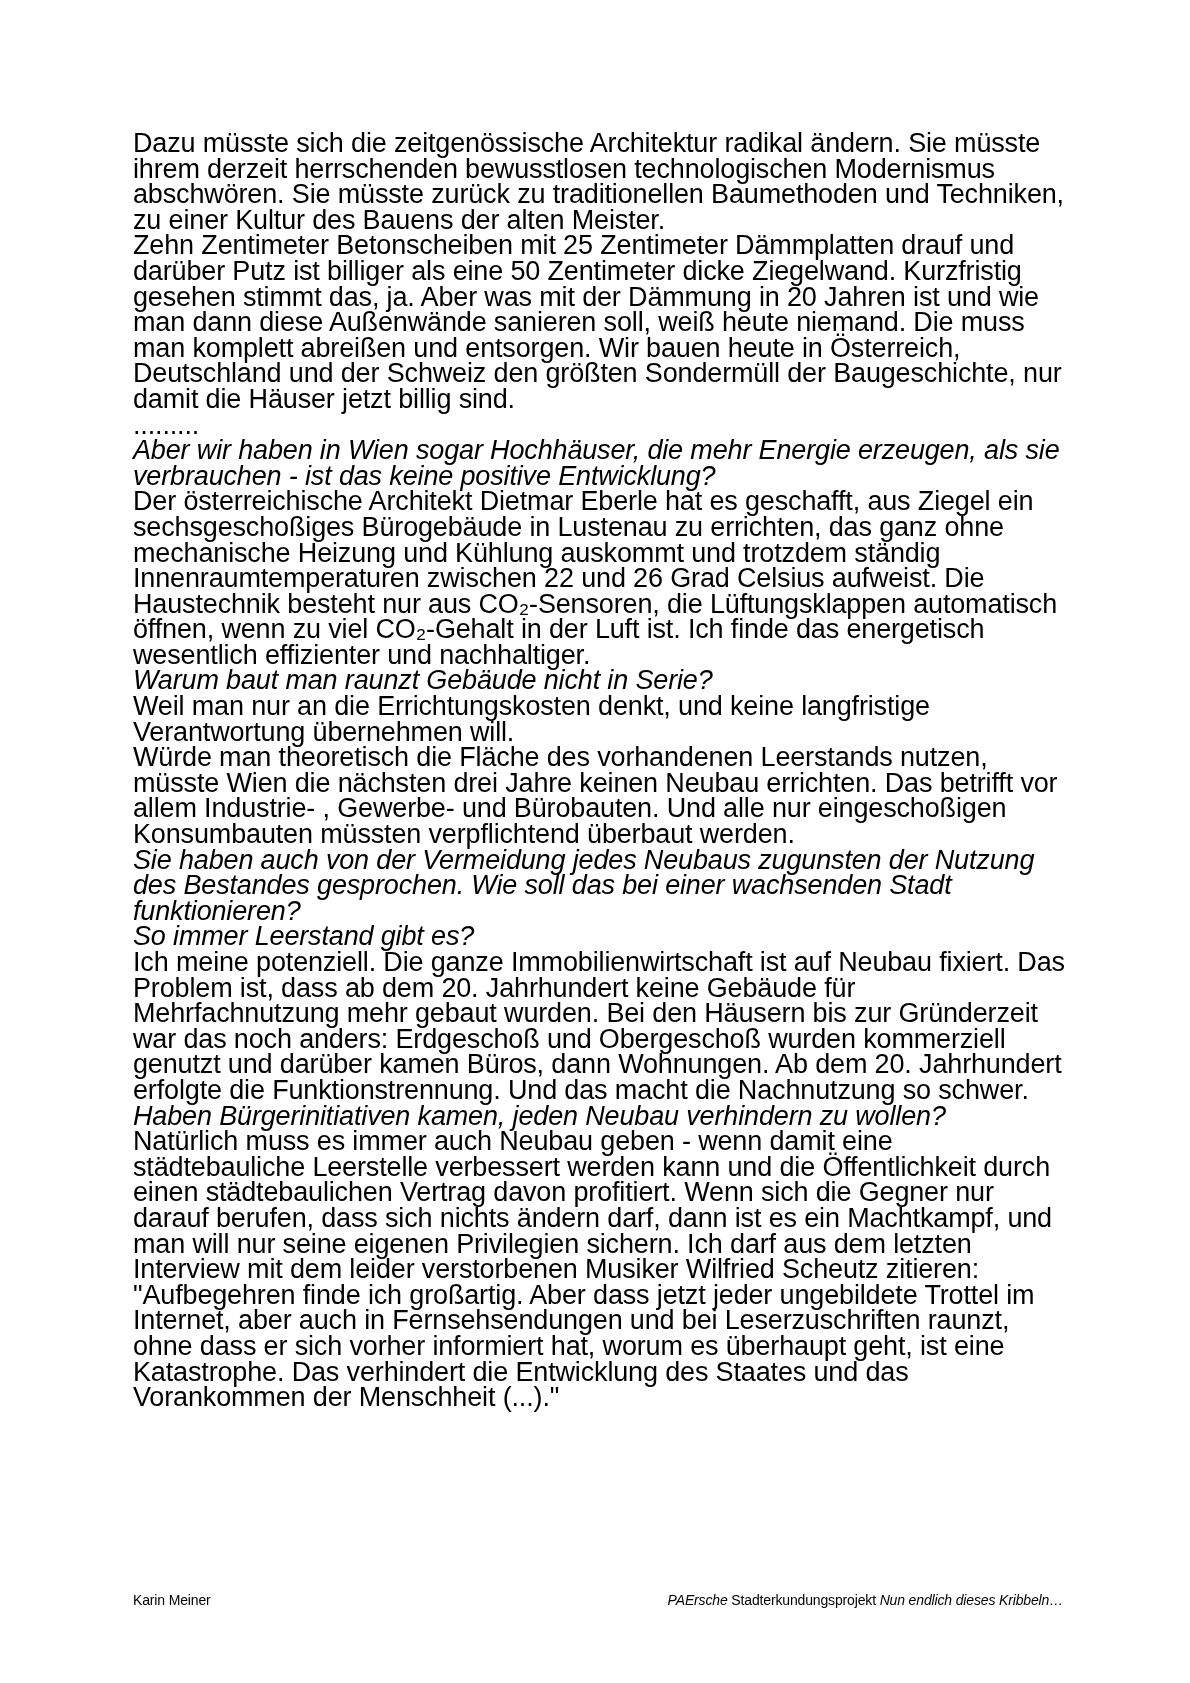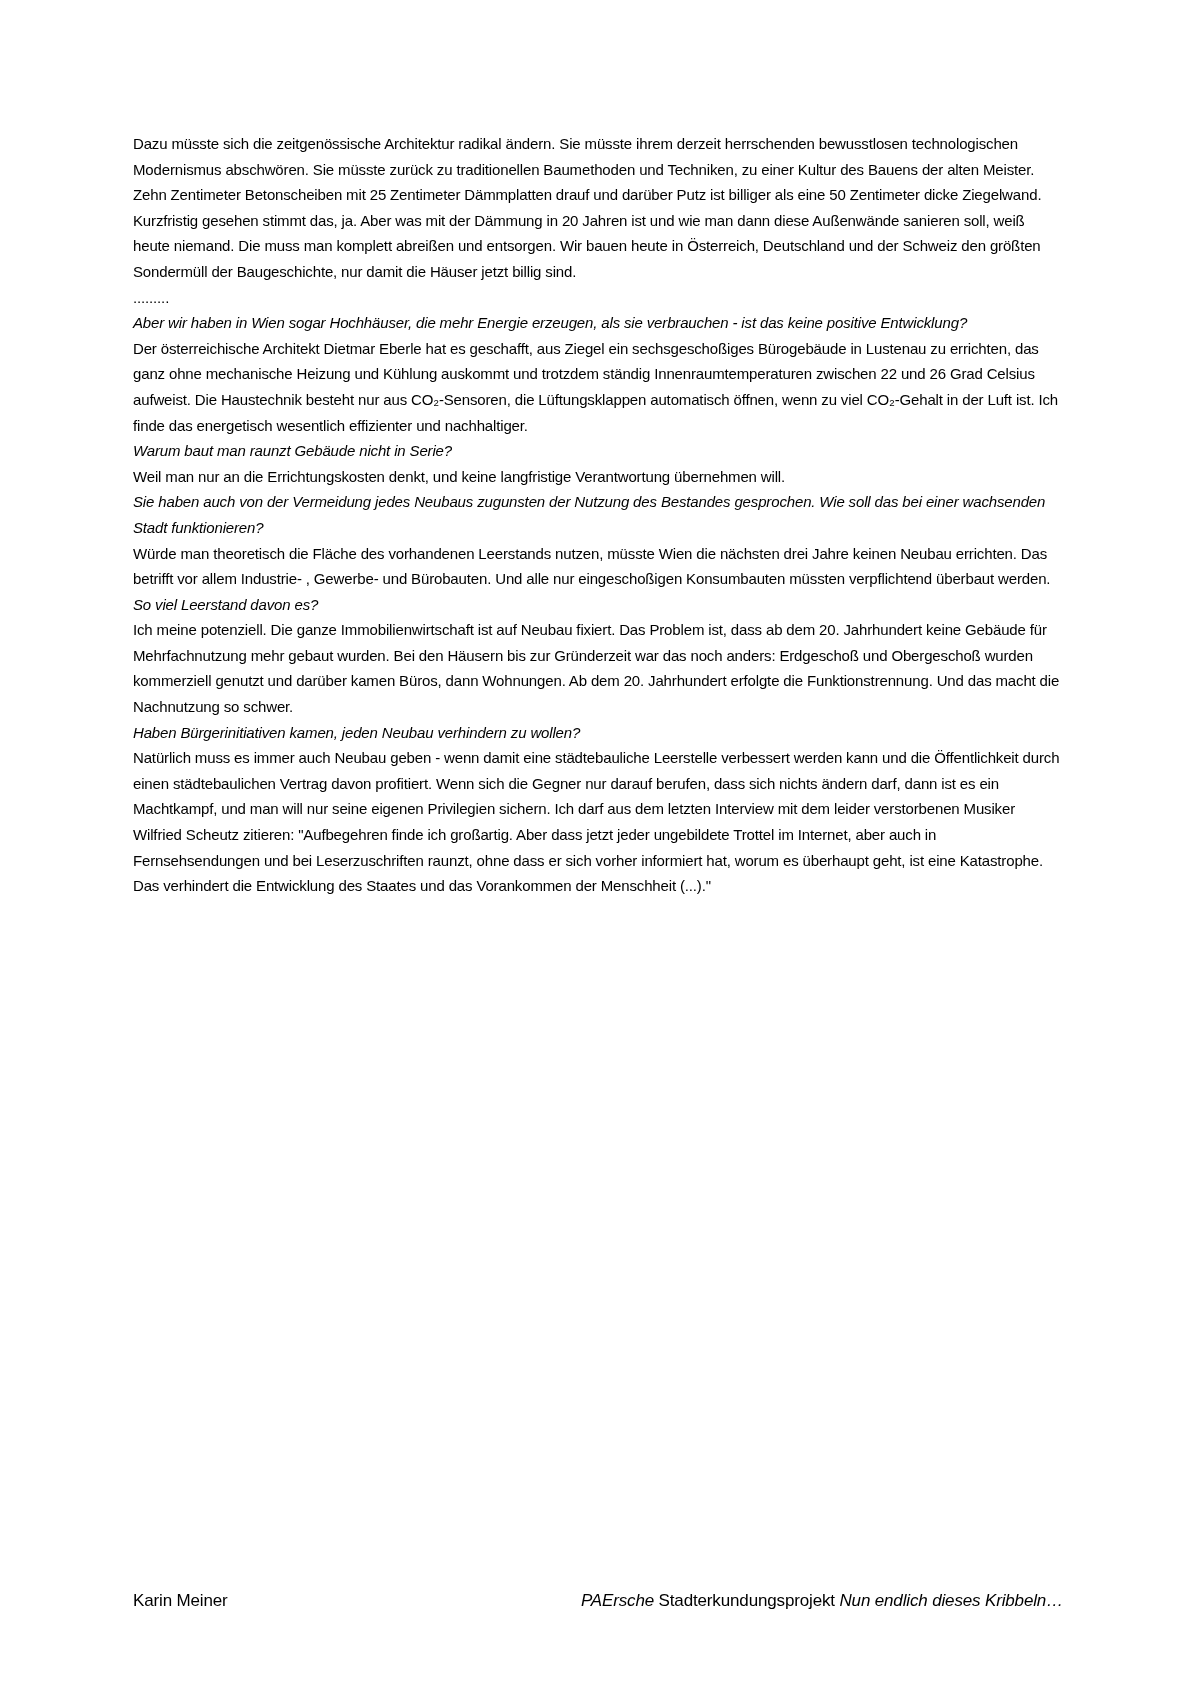--- a/index.html
+++ b/index.html
@@ -14,39 +14,39 @@
     background: #ffffff;
     overflow: hidden;
     font-family: "Liberation Sans", sans-serif;
     color: #000000;
   }
   .content {
     position: absolute;
     left: 133px;
     top: 131px;
     width: 932px;
-    font-size: 15px;
+    font-size: 27px;
     line-height: 25.6px;
     letter-spacing: -0.15px;
   }
   .para {
     margin: 0;
     padding: 0;
   }
   .para.q {
     font-style: italic;
   }
   .footer {
     position: absolute;
     left: 133px;
     top: 1588px;
     width: 930px;
     display: flex;
     justify-content: space-between;
-    font-size: 17px;
+    font-size: 14px;
     line-height: 25px;
     letter-spacing: -0.15px;
   }
   .footer .it {
     font-style: italic;
     text-align: right;
   }
   .footer .fright {
     white-space: pre-wrap;
   }
@@ -56,23 +56,23 @@
 
 <div class="page">
   <div class="content">
     <p class="para">Dazu müsste sich die zeitgenössische Architektur radikal ändern. Sie müsste ihrem derzeit herrschenden bewusstlosen technologischen Modernismus abschwören. Sie müsste zurück zu traditionellen Baumethoden und Techniken, zu einer Kultur des Bauens der alten Meister.</p>
     <p class="para">Zehn Zentimeter Betonscheiben mit 25 Zentimeter Dämmplatten drauf und darüber Putz ist billiger als eine 50 Zentimeter dicke Ziegelwand. Kurzfristig gesehen stimmt das, ja. Aber was mit der Dämmung in 20 Jahren ist und wie man dann diese Außenwände sanieren soll, weiß heute niemand. Die muss man komplett abreißen und entsorgen. Wir bauen heute in Österreich, Deutschland und der Schweiz den größten Sondermüll der Baugeschichte, nur damit die Häuser jetzt billig sind.</p>
     <p class="para">.........</p>
     <p class="para q">Aber wir haben in Wien sogar Hochhäuser, die mehr Energie erzeugen, als sie verbrauchen - ist das keine positive Entwicklung?</p>
     <p class="para">Der österreichische Architekt Dietmar Eberle hat es geschafft, aus Ziegel ein sechsgeschoßiges Bürogebäude in Lustenau zu errichten, das ganz ohne mechanische Heizung und Kühlung auskommt und trotzdem ständig Innenraumtemperaturen zwischen 22 und 26 Grad Celsius aufweist. Die Haustechnik besteht nur aus CO₂-Sensoren, die Lüftungsklappen automatisch öffnen, wenn zu viel CO₂-Gehalt in der Luft ist. Ich finde das energetisch wesentlich effizienter und nachhaltiger.</p>
     <p class="para q">Warum baut man raunzt Gebäude nicht in Serie?</p>
     <p class="para">Weil man nur an die Errichtungskosten denkt, und keine langfristige Verantwortung übernehmen will.</p>
+    <p class="para">Würde man theoretisch die Fläche des vorhandenen Leerstands nutzen, müsste Wien die nächsten drei Jahre keinen Neubau errichten. Das betrifft vor allem Industrie- , Gewerbe- und Bürobauten. Und alle nur eingeschoßigen Konsumbauten müssten verpflichtend überbaut werden.</p>
     <p class="para q">Sie haben auch von der Vermeidung jedes Neubaus zugunsten der Nutzung des Bestandes gesprochen. Wie soll das bei einer wachsenden Stadt funktionieren?</p>
-    <p class="para">Würde man theoretisch die Fläche des vorhandenen Leerstands nutzen, müsste Wien die nächsten drei Jahre keinen Neubau errichten. Das betrifft vor allem Industrie- , Gewerbe- und Bürobauten. Und alle nur eingeschoßigen Konsumbauten müssten verpflichtend überbaut werden.</p>
-    <p class="para q">So viel Leerstand davon es?</p>
+    <p class="para q">So immer Leerstand gibt es?</p>
     <p class="para">Ich meine potenziell. Die ganze Immobilienwirtschaft ist auf Neubau fixiert. Das Problem ist, dass ab dem 20. Jahrhundert keine Gebäude für Mehrfachnutzung mehr gebaut wurden. Bei den Häusern bis zur Gründerzeit war das noch anders: Erdgeschoß und Obergeschoß wurden kommerziell genutzt und darüber kamen Büros, dann Wohnungen. Ab dem 20. Jahrhundert erfolgte die Funktionstrennung. Und das macht die Nachnutzung so schwer.</p>
     <p class="para q">Haben Bürgerinitiativen kamen, jeden Neubau verhindern zu wollen?</p>
     <p class="para">Natürlich muss es immer auch Neubau geben - wenn damit eine städtebauliche Leerstelle verbessert werden kann und die Öffentlichkeit durch einen städtebaulichen Vertrag davon profitiert. Wenn sich die Gegner nur darauf berufen, dass sich nichts ändern darf, dann ist es ein Machtkampf, und man will nur seine eigenen Privilegien sichern. Ich darf aus dem letzten Interview mit dem leider verstorbenen Musiker Wilfried Scheutz zitieren: "Aufbegehren finde ich großartig. Aber dass jetzt jeder ungebildete Trottel im Internet, aber auch in Fernsehsendungen und bei Leserzuschriften raunzt, ohne dass er sich vorher informiert hat, worum es überhaupt geht, ist eine Katastrophe. Das verhindert die Entwicklung des Staates und das Vorankommen der Menschheit (...)."</p>
   </div>
 
   <div class="footer">
     <span>Karin Meiner</span>
     <span class="fright"><span class="it">PAErsche</span><span> Stadterkundungsprojekt </span><span class="it">Nun endlich dieses Kribbeln…</span></span>
   </div>
 </div>

